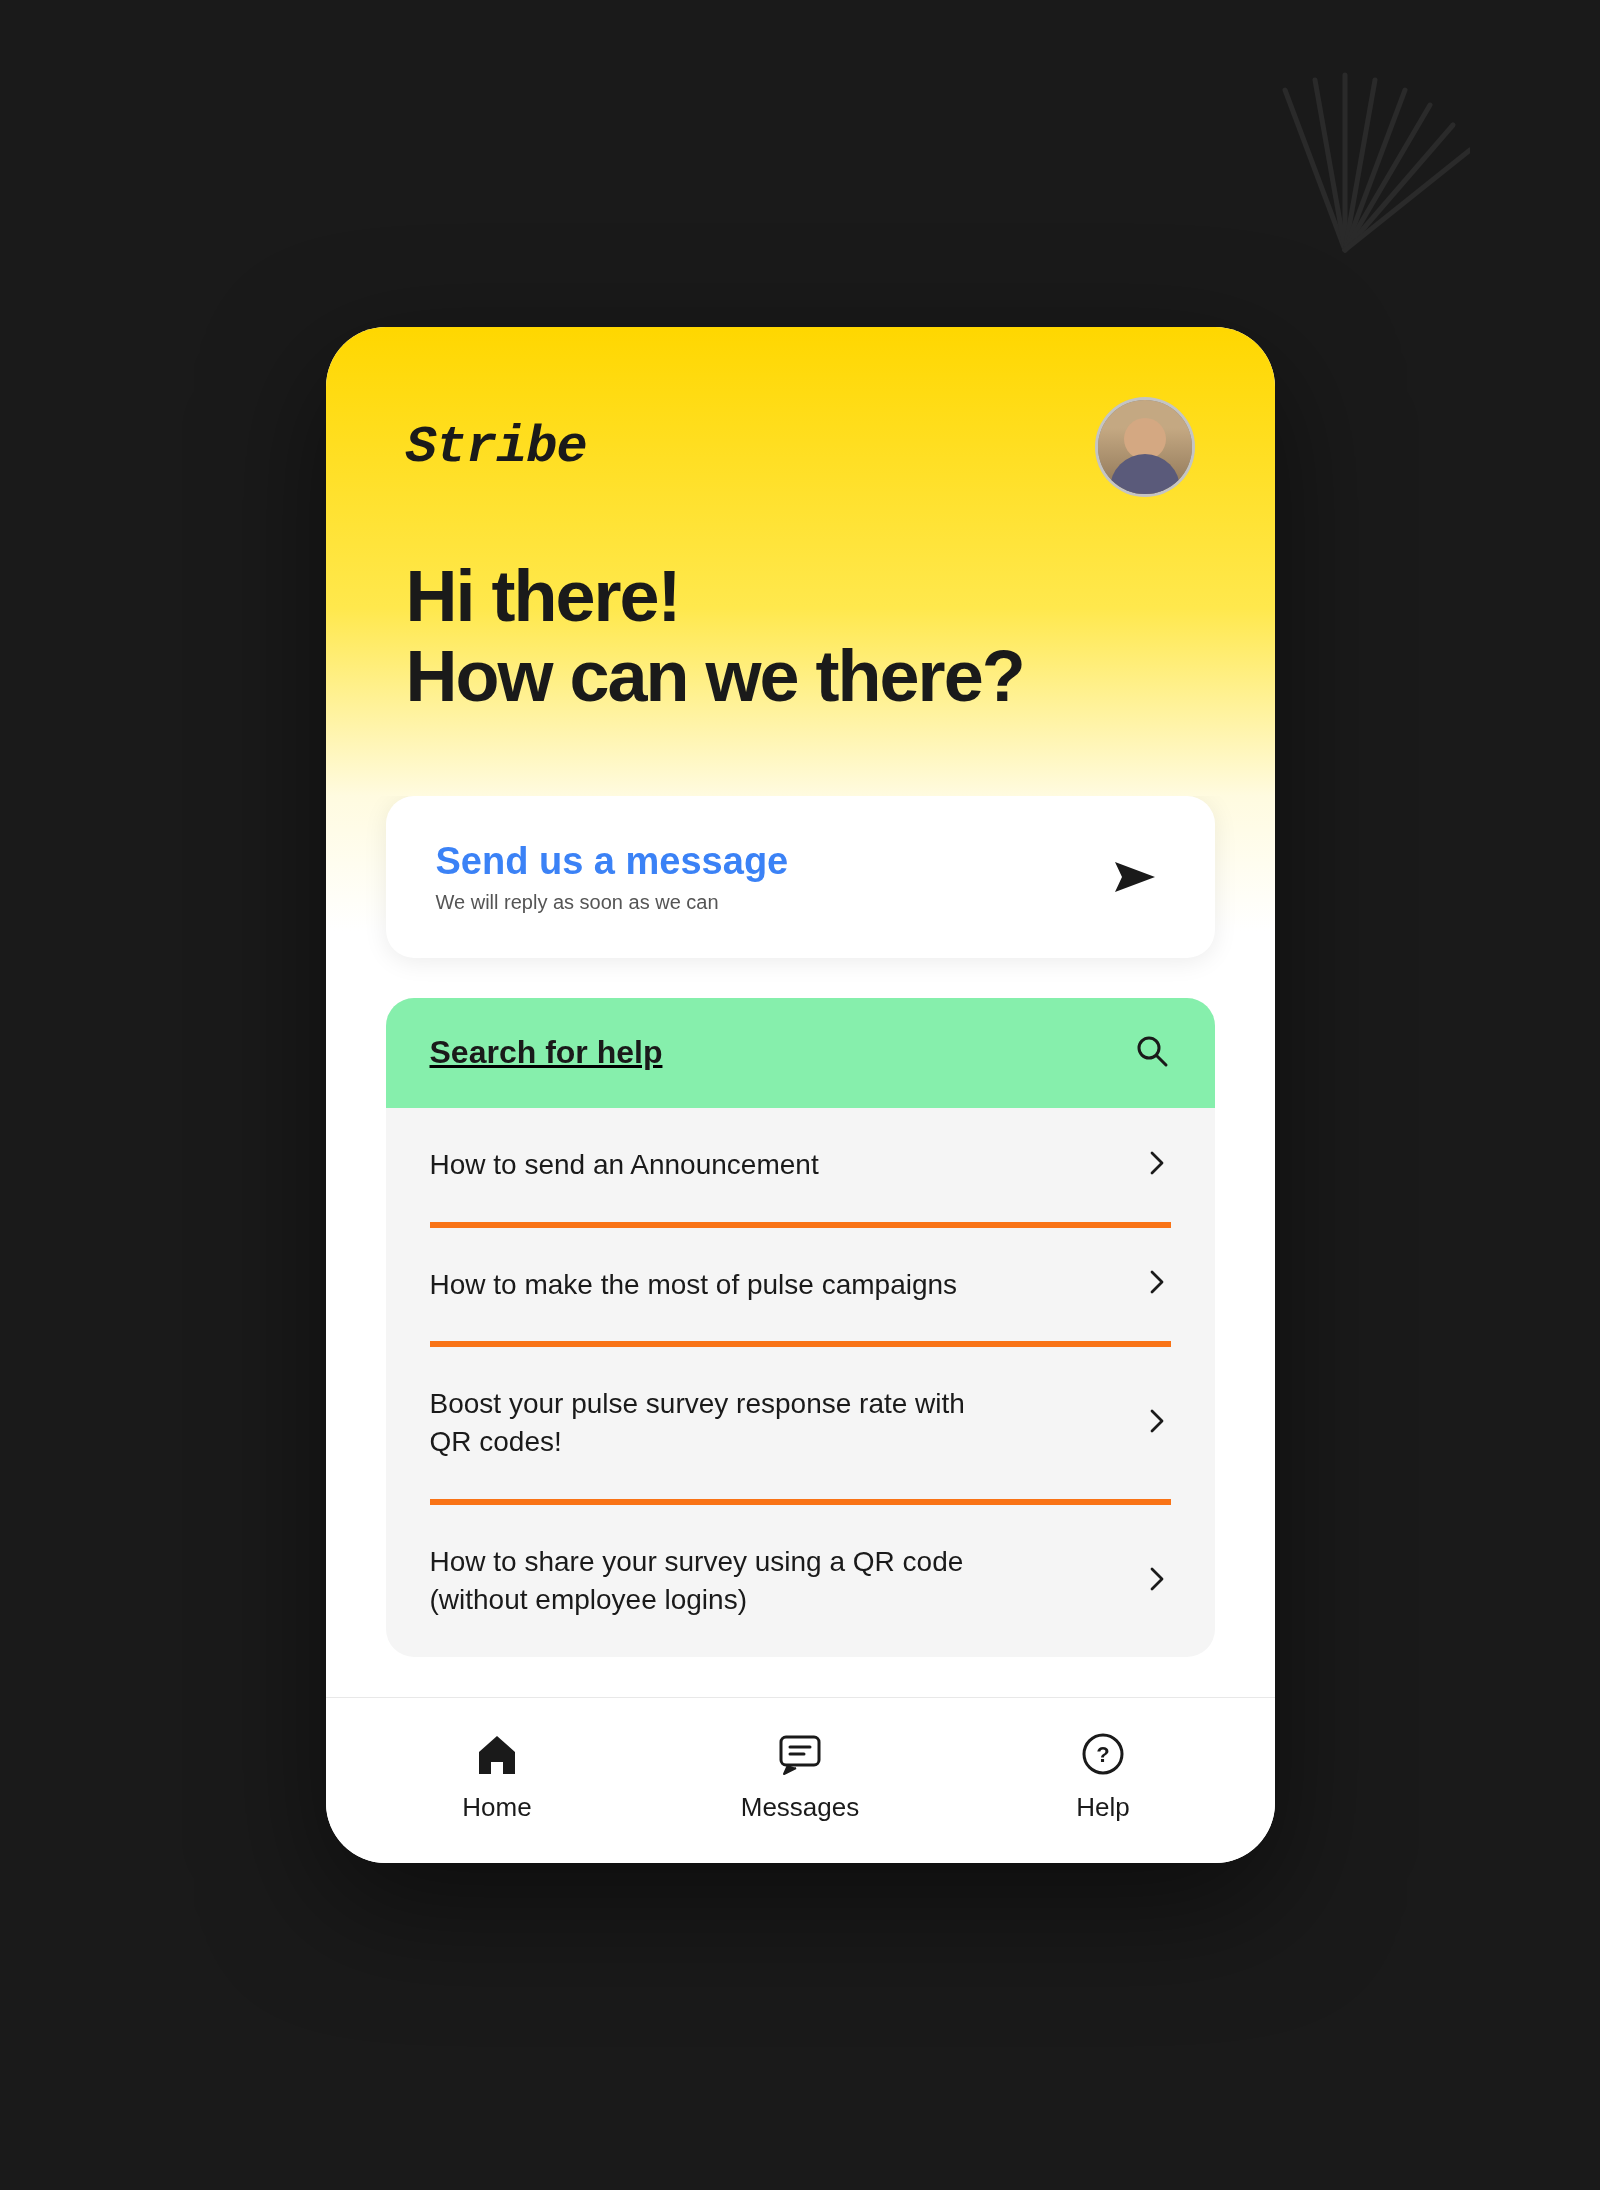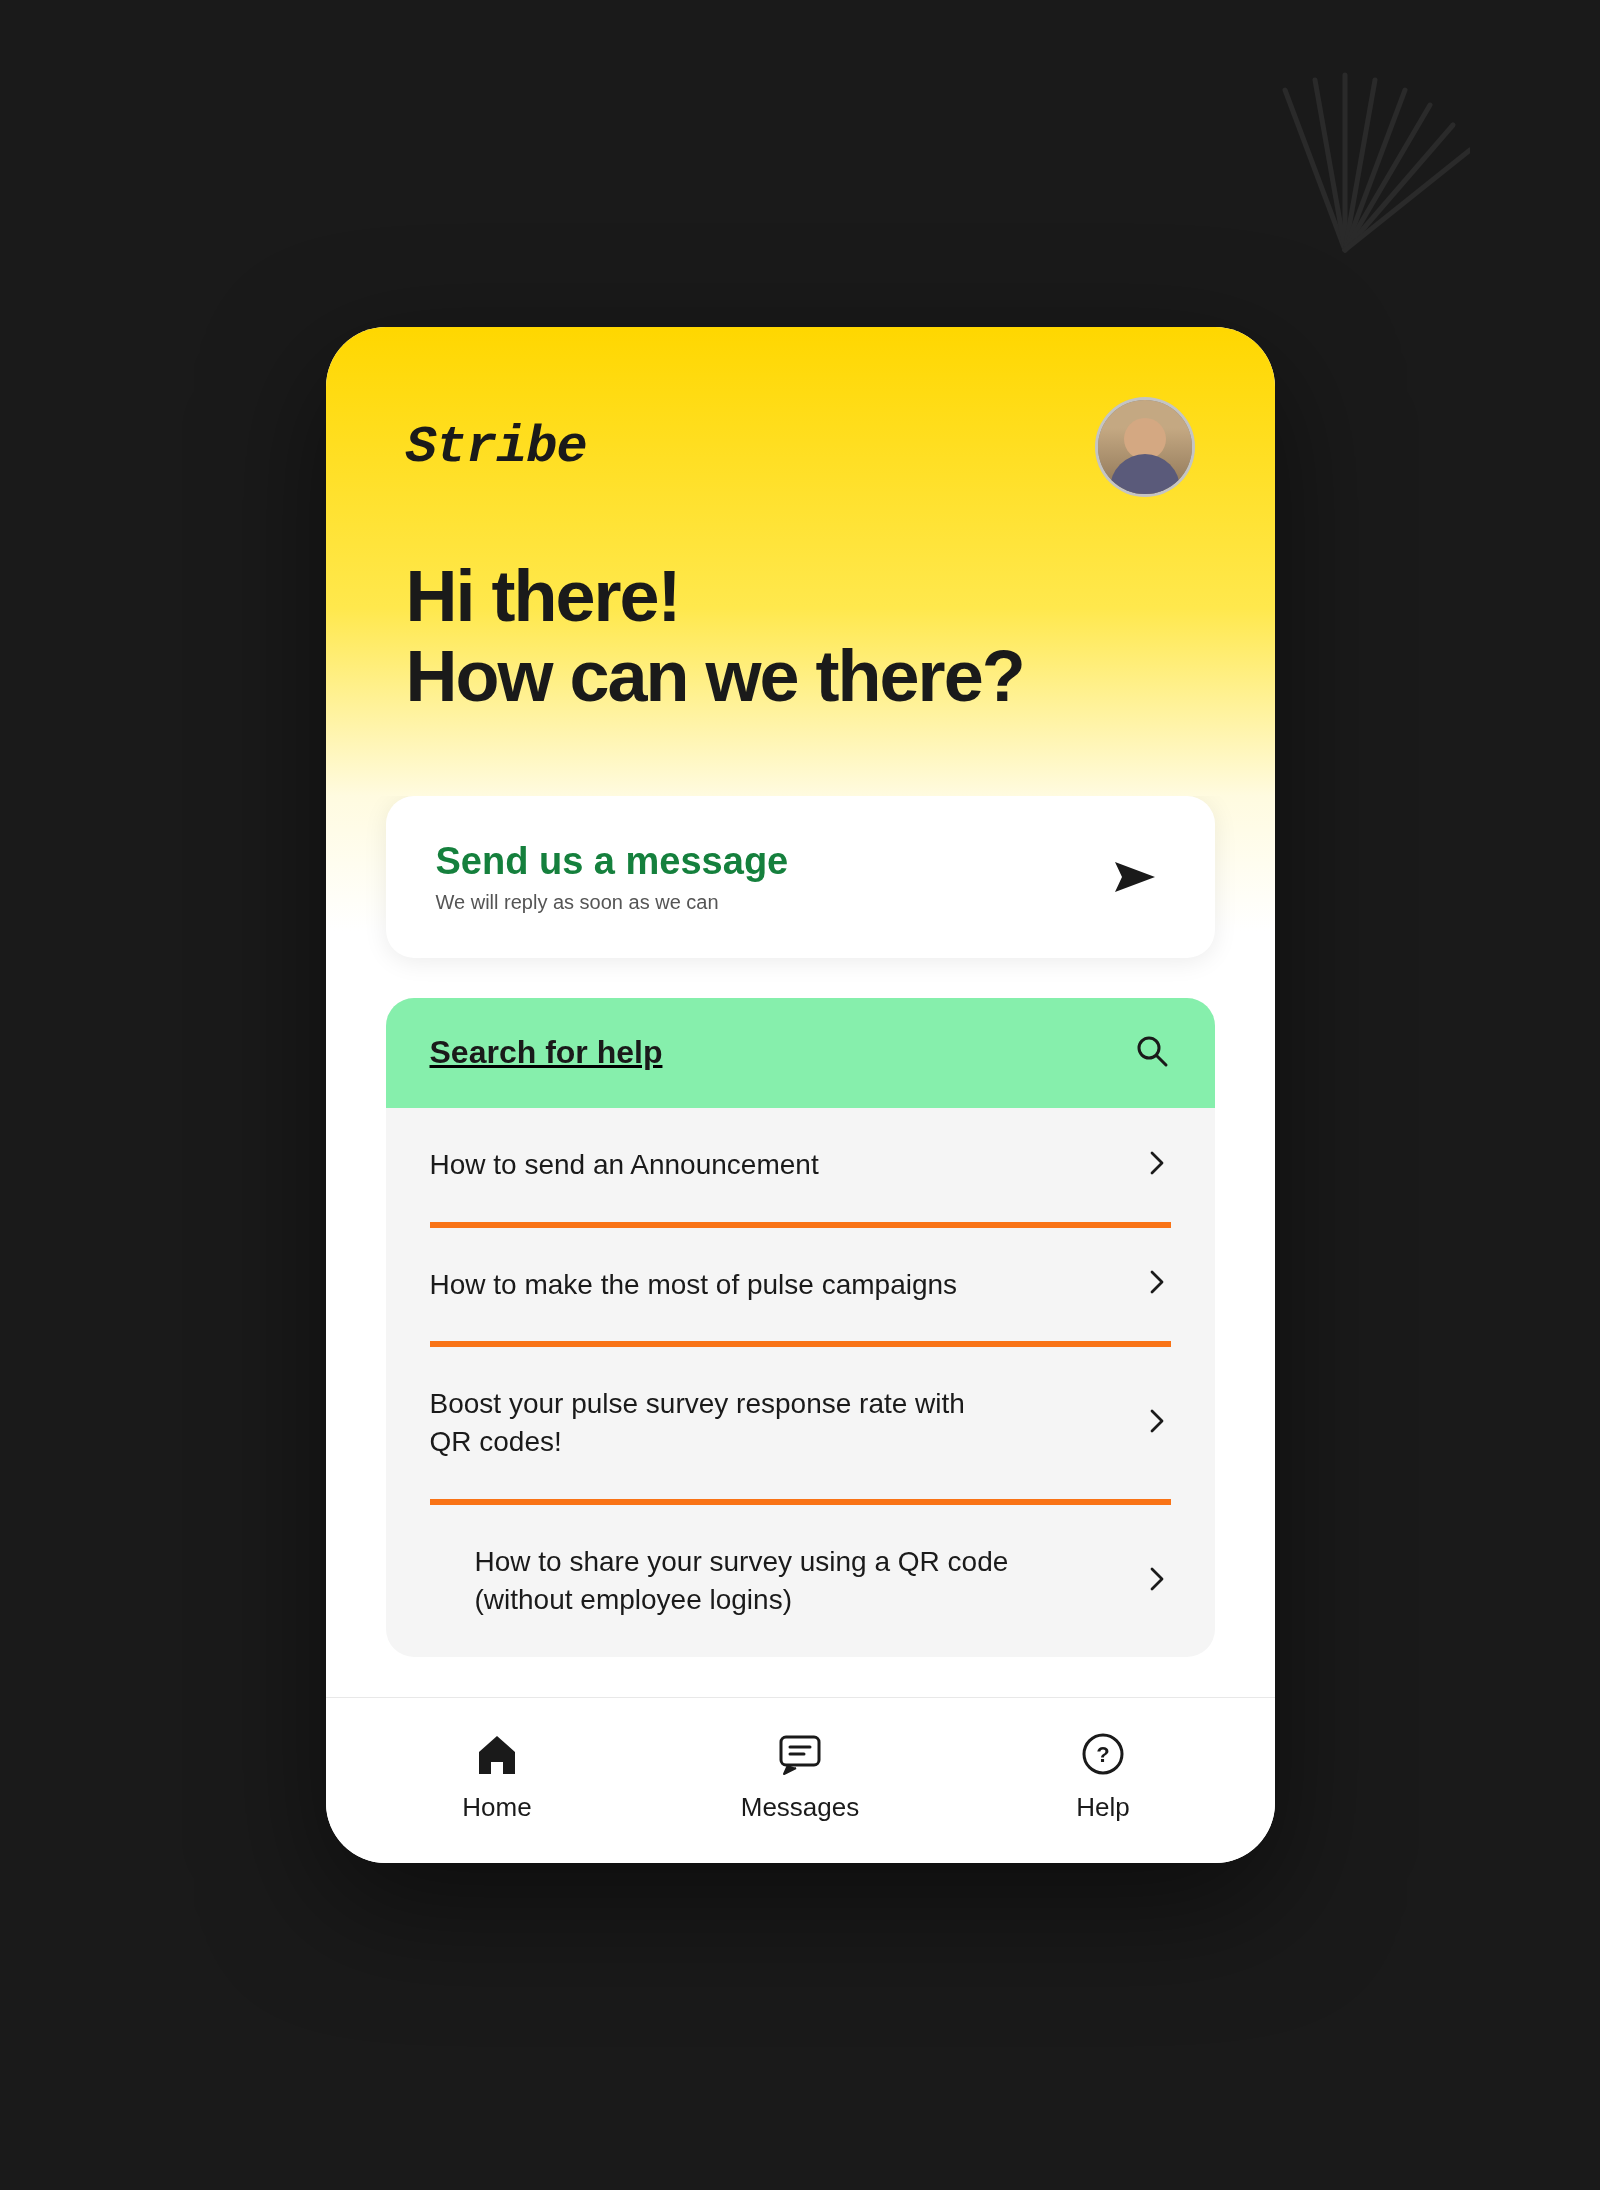--- a/index.html
+++ b/index.html
@@ -118,21 +118,21 @@
       align-items: center;
       justify-content: space-between;
       box-shadow: 0 4px 24px rgba(0,0,0,0.08);
       margin-bottom: 40px;
       cursor: pointer;
     }
 
     .message-card-text .title {
       font-size: 38px;
       font-weight: 700;
-      color: #15803d;
+      color: #3b82f6;
       margin-bottom: 8px;
     }
 
     .message-card-text .subtitle {
       font-size: 20px;
       color: #555;
       font-weight: 400;
     }
 
     .send-arrow {
@@ -183,21 +183,20 @@
       display: flex;
       align-items: center;
       justify-content: space-between;
       padding: 38px 0;
       border-bottom: 6px solid #f97316;
       cursor: pointer;
     }
 
     .help-item:last-child {
       border-bottom: none;
-      margin-left: 45px;
     }
 
     .help-item-text {
       font-size: 28px;
       color: #1a1a1a;
       line-height: 1.35;
       max-width: 580px;
     }
 
     .chevron-right svg {

